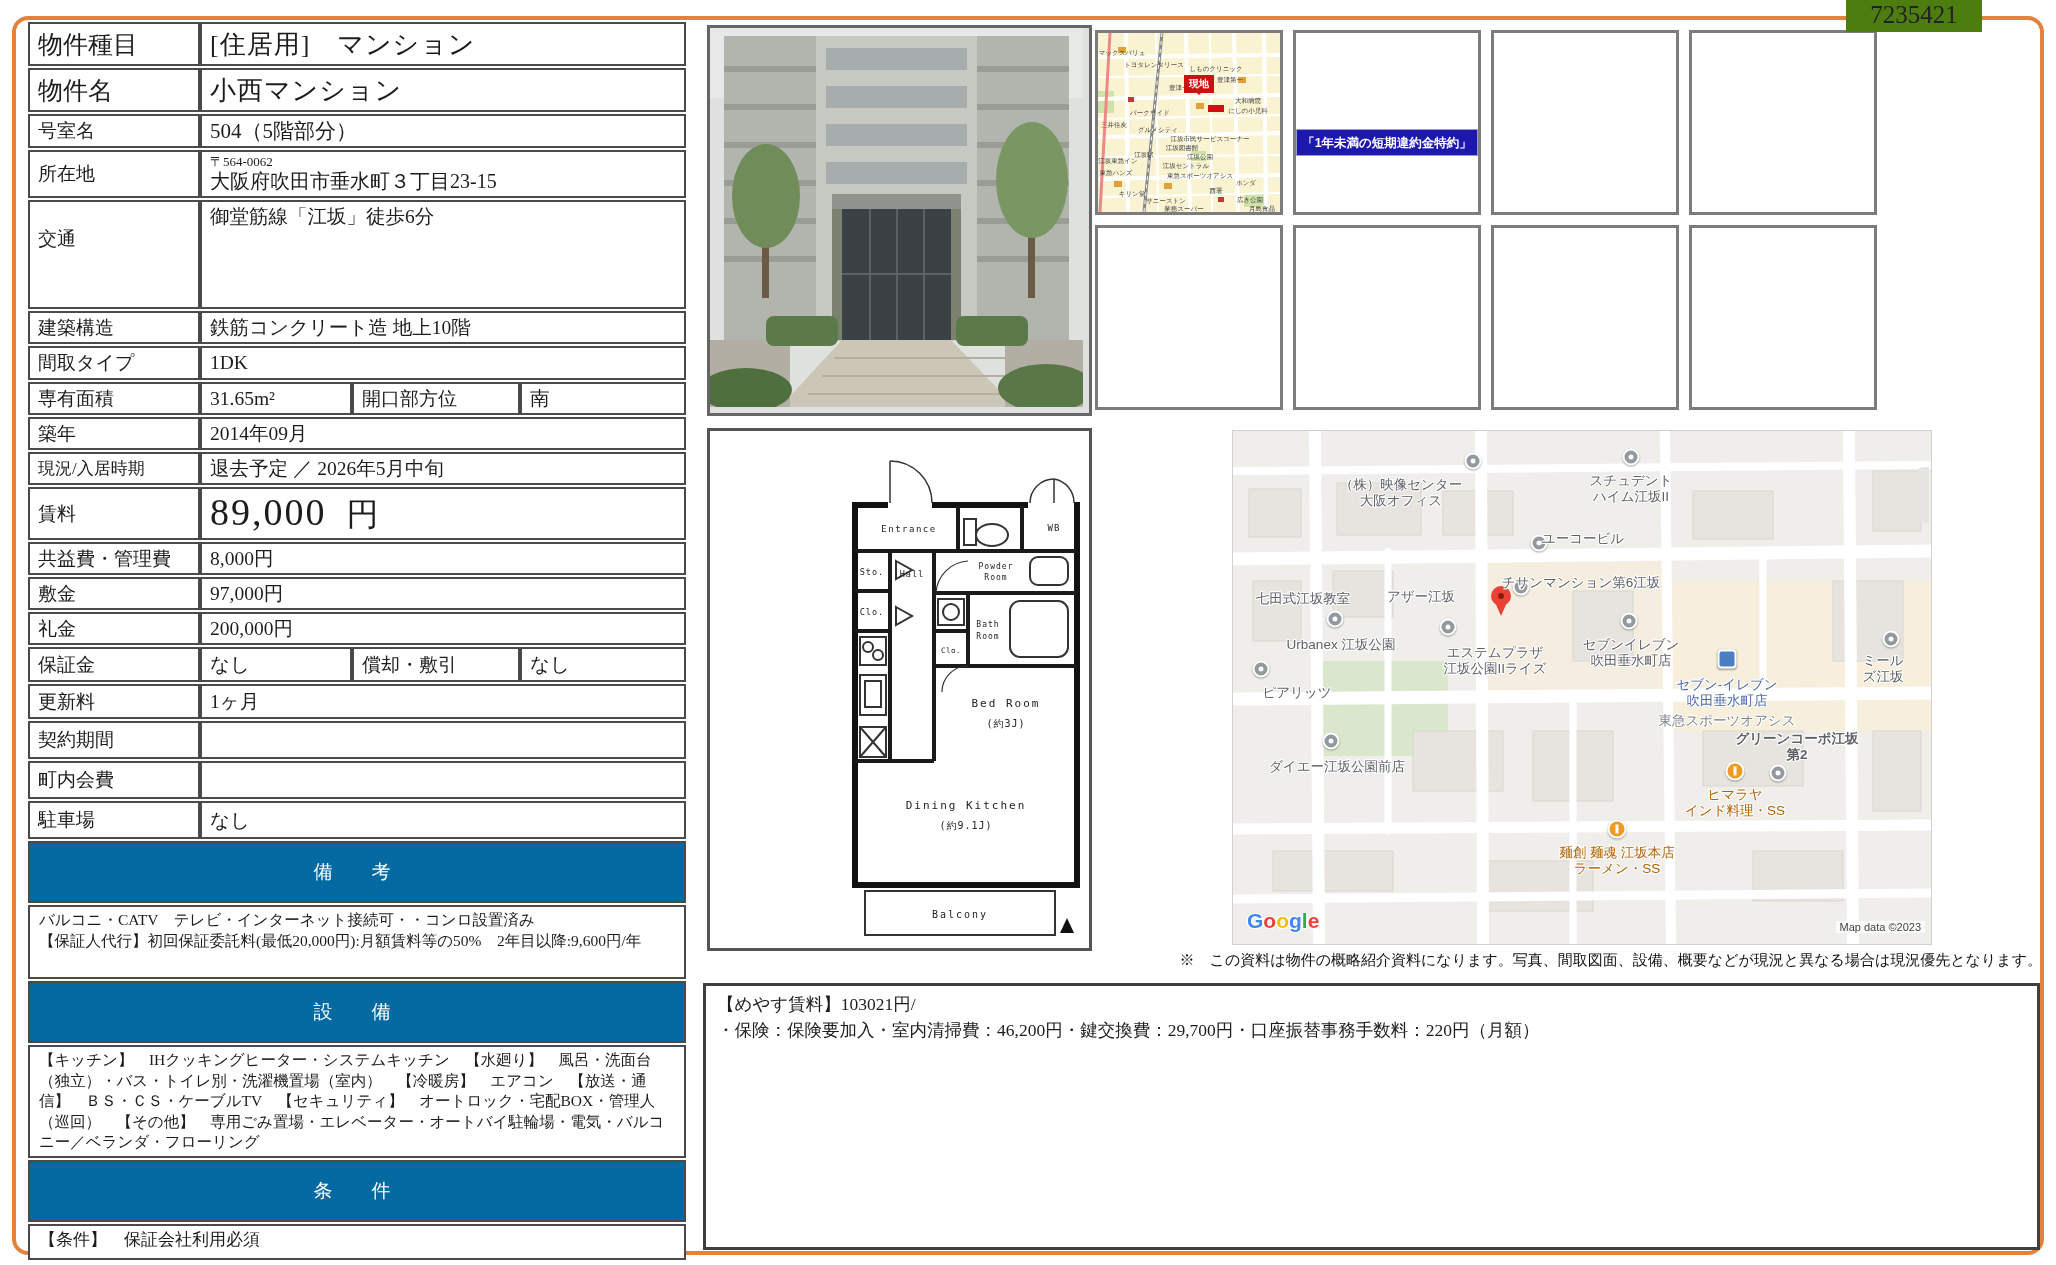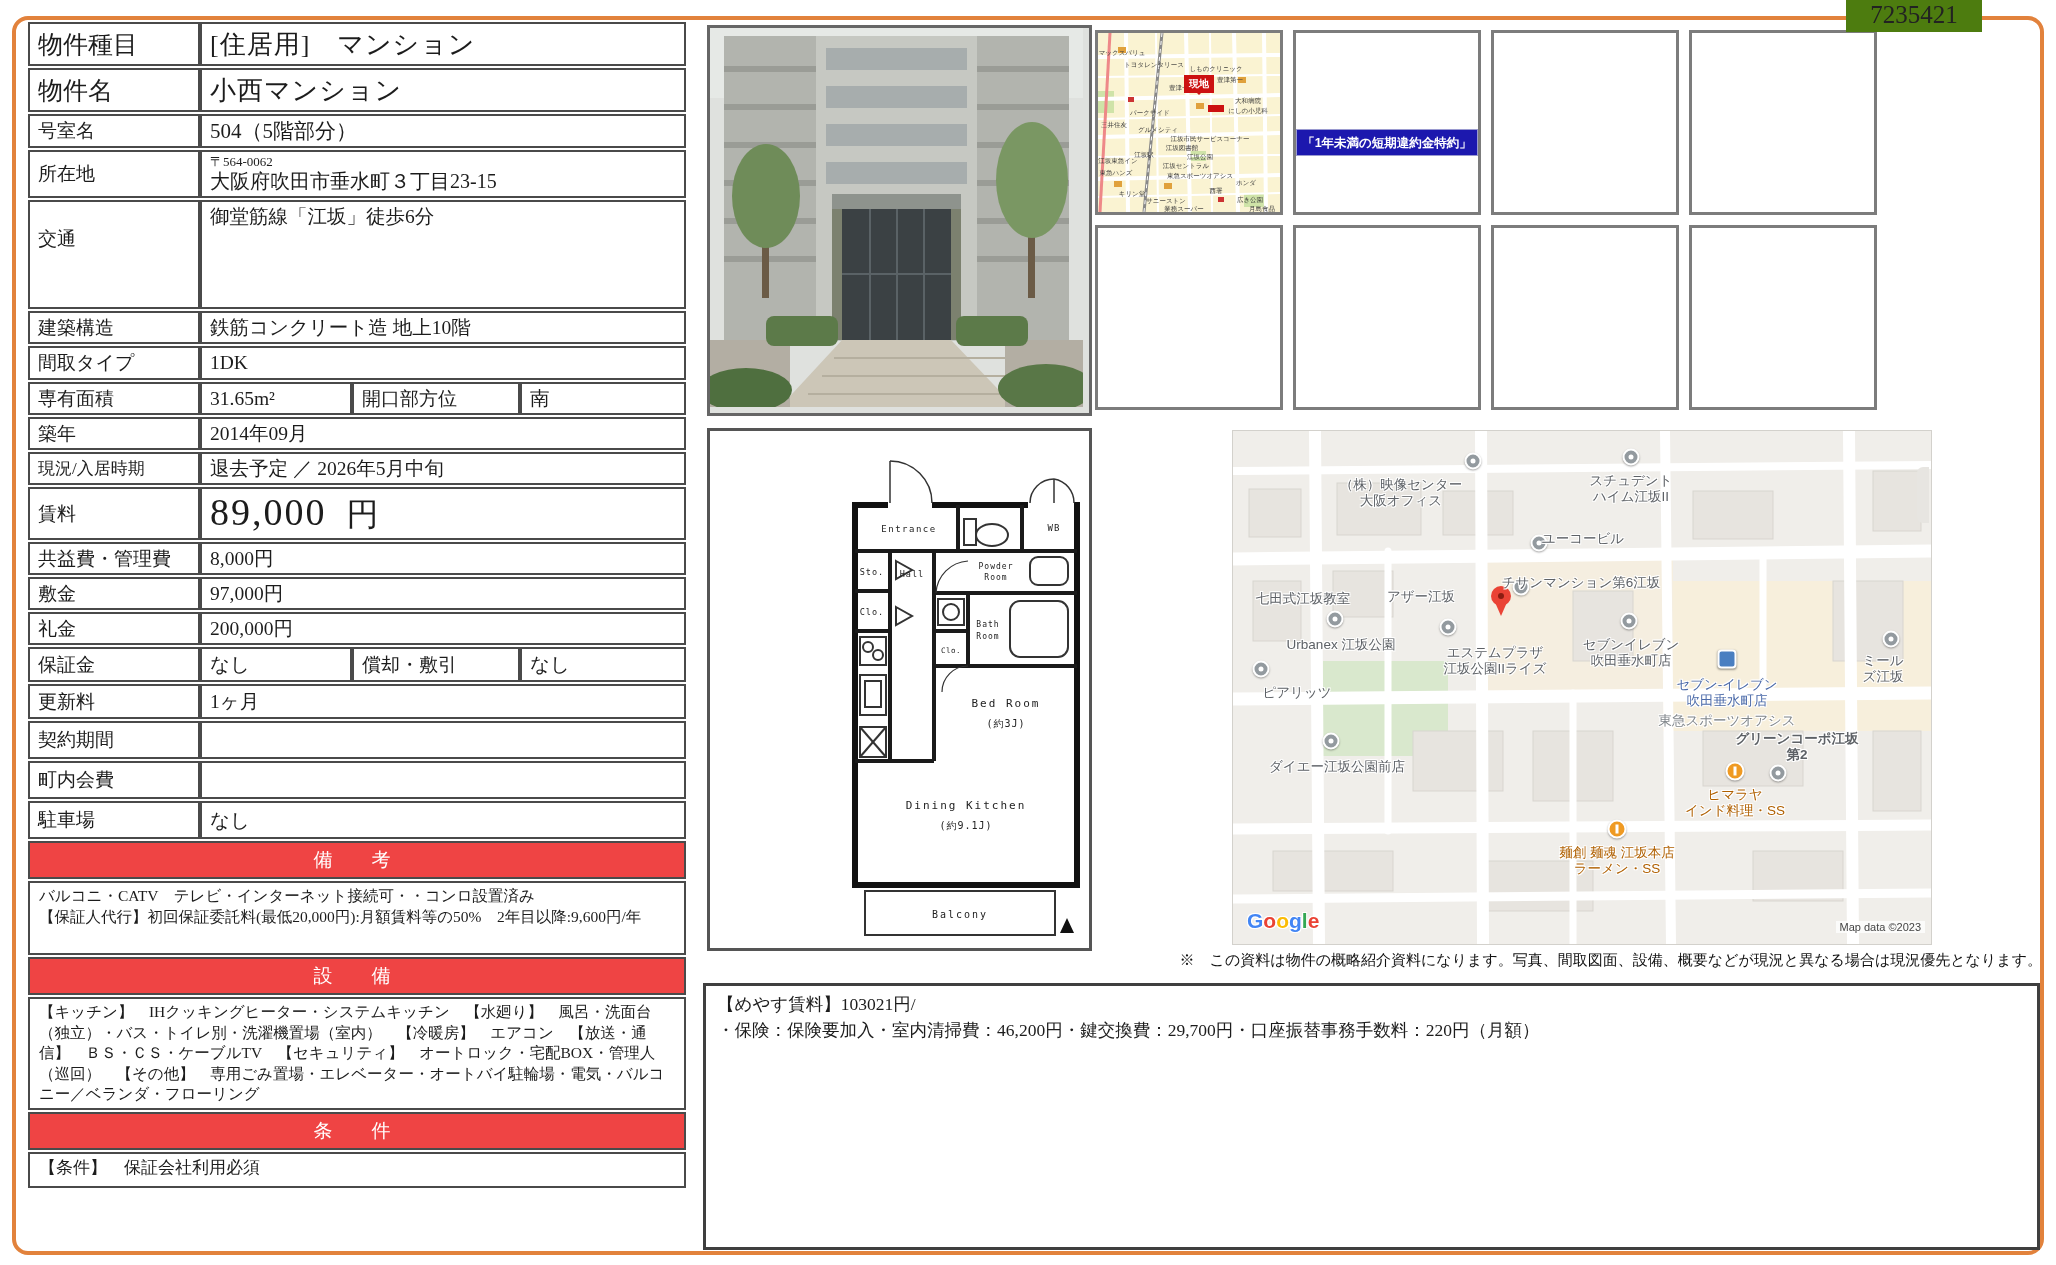--- a/index.html
+++ b/index.html
@@ -16,22 +16,22 @@
   .ptable td{border:2px solid #4a4a4a;padding:1px 8px;overflow:hidden;vertical-align:middle;background:#fff;}
   .lbl{font-size:19px;}
   .val{font-size:19.5px;}
   .bigrow .lbl{font-size:25px;}
   .bigrow .val{font-size:26px;letter-spacing:1px;}
   .postal{display:block;font-size:13px;line-height:1.1;}
   .addr{display:block;font-size:20px;line-height:1.15;}
   .ttop{vertical-align:top !important;}
   .rentval{font-size:38px;letter-spacing:2px;}
   .rentunit{font-size:32px;margin-left:20px;}
-  .band td{background:#ef4444;color:#fff;text-align:center;font-size:19px;
-           letter-spacing:10px;padding:4px;}
+  .band td{background:#0369a1;color:#fff;text-align:center;font-size:19px;
+           letter-spacing:10px;padding:16px;}
   .sect td{font-size:15.5px;line-height:1.33;vertical-align:top;white-space:pre-line;padding:3px 9px;}
 
   
   .photo-box{position:absolute;left:707px;top:25px;width:379px;height:385px;border:3px solid #666;
              background:#dfe1de;overflow:hidden;}
 
   
   .thumb{position:absolute;width:182px;height:179px;border:3px solid #7c7c7c;background:#fff;overflow:hidden;}
   .map-thumb-bg{position:absolute;left:0;top:0;}
   .tlbl{position:absolute;transform:translate(-50%,-50%);font-family:"Liberation Sans",sans-serif;

